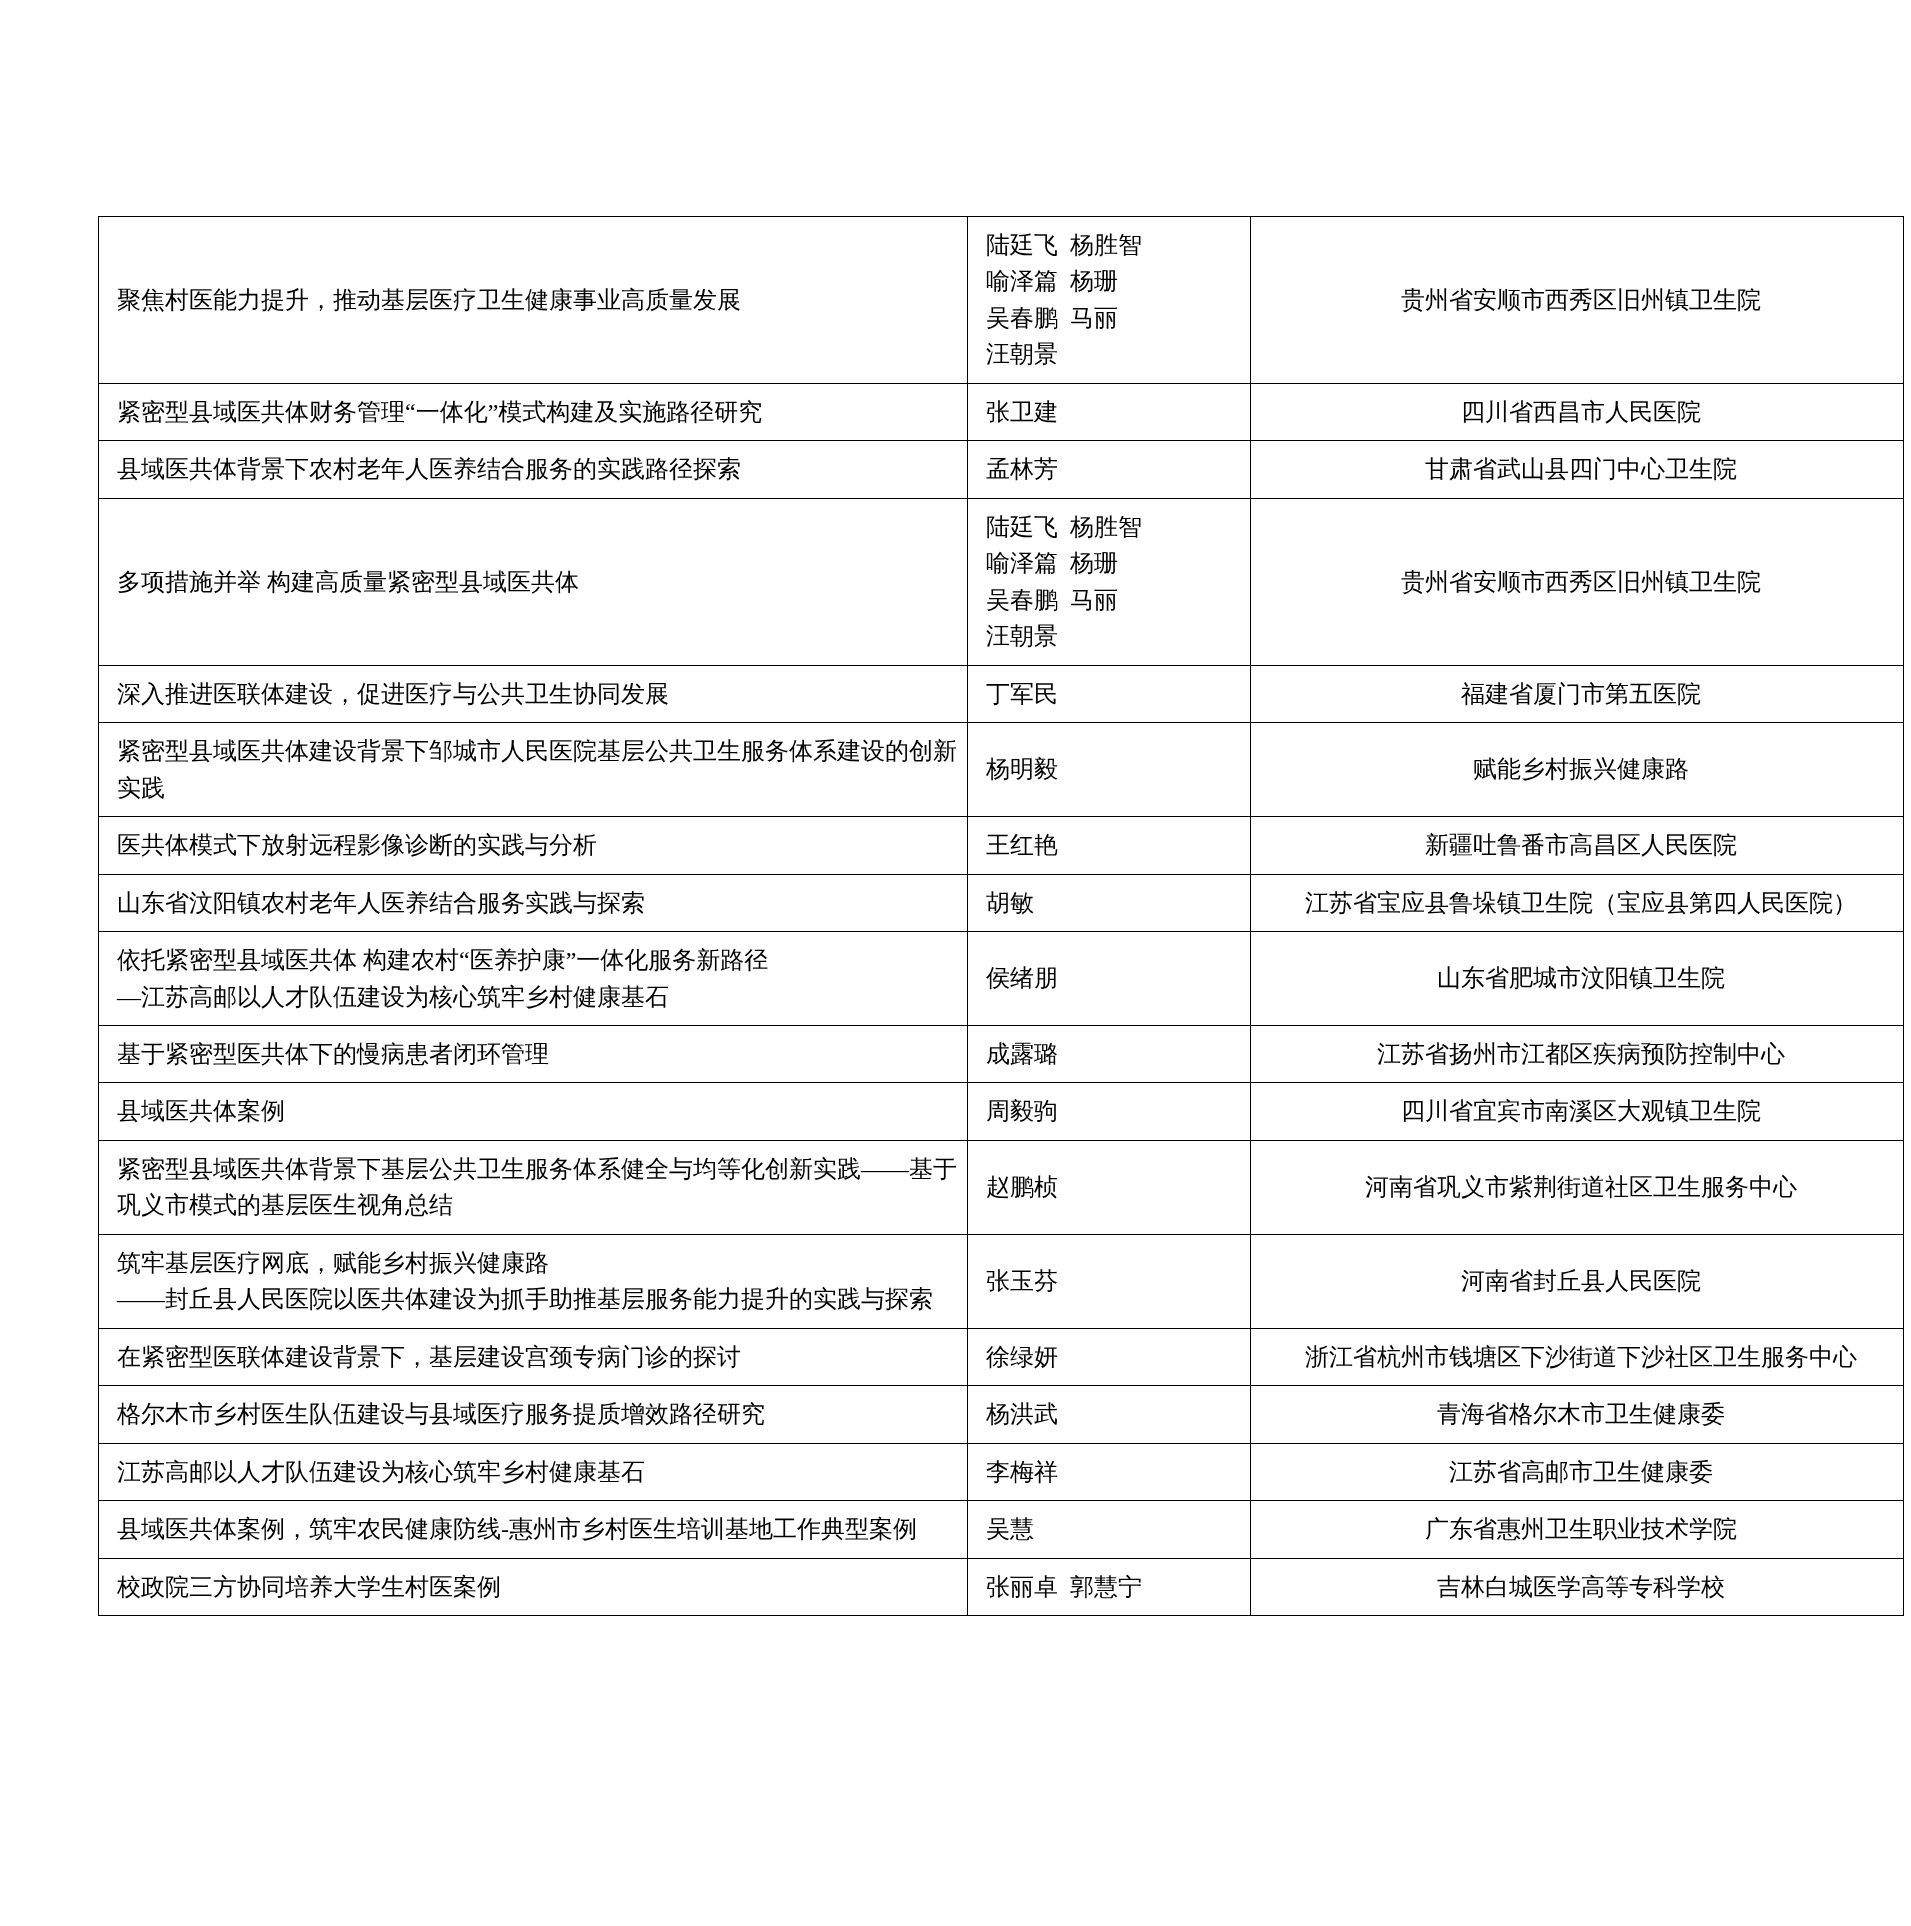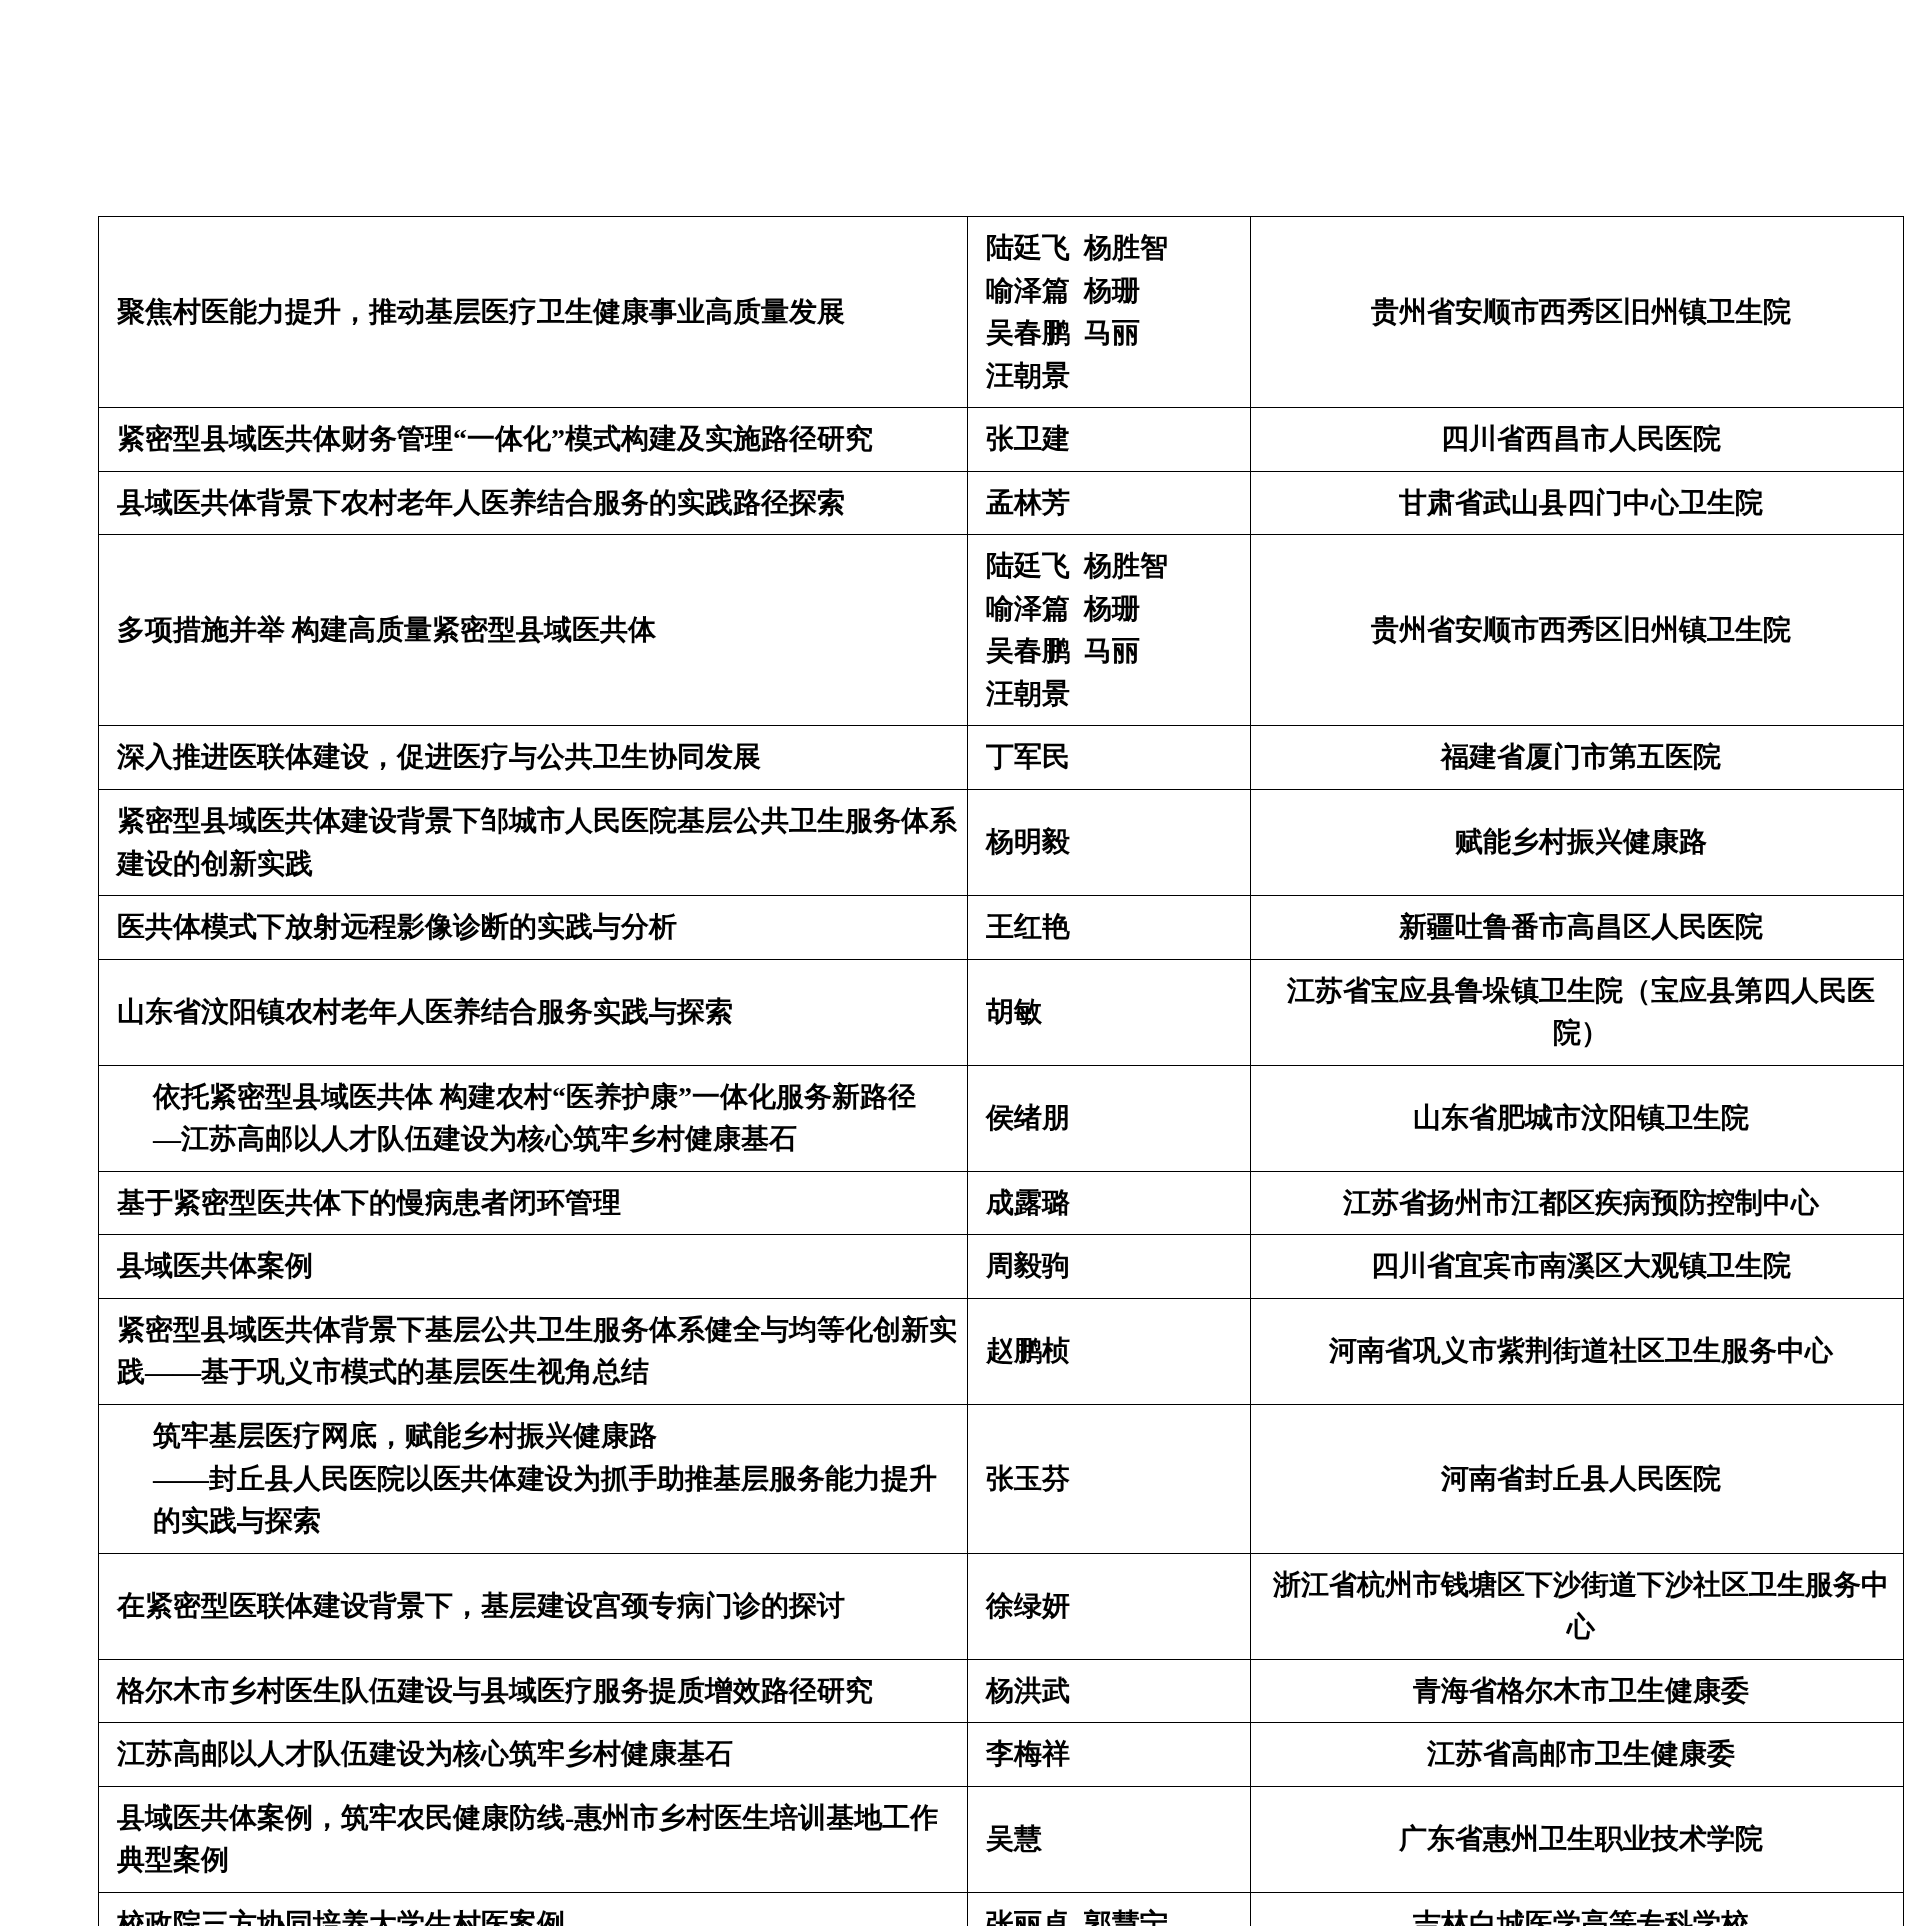--- a/index.html
+++ b/index.html
@@ -28,25 +28,24 @@
   }
   table.main-table {
     border-collapse: collapse;
     width: 100%;
     table-layout: fixed;
   }
   table.main-table td {
     border: 1.2px solid #000000;
     vertical-align: middle;
     padding: 10px 10px 10px 18px;
-    font-size: 28px;
+    font-size: 24px;
     line-height: 1.52;
     font-family: "Liberation Serif", "DejaVu Serif", serif;
     word-break: break-all;
-    font-weight: bold;
   }
   td.col-title {
     width: 840px;
     text-align: left;
   }
   td.col-author {
     width: 254px;
     text-align: left;
     padding-left: 13px;
   }
@@ -54,21 +53,20 @@
     width: 624px;
     text-align: center;
     padding-left: 13px;
   }
   .author-lines span {
     display: block;
     white-space: pre;
   }
   .title-lines span {
     display: block;
-    margin-left: 36px;
   }
 </style>
 </head>
 <body>
 
 <div class="page">
   <div class="doc-body">
     <table class="main-table">
       <tbody>
           <tr>

